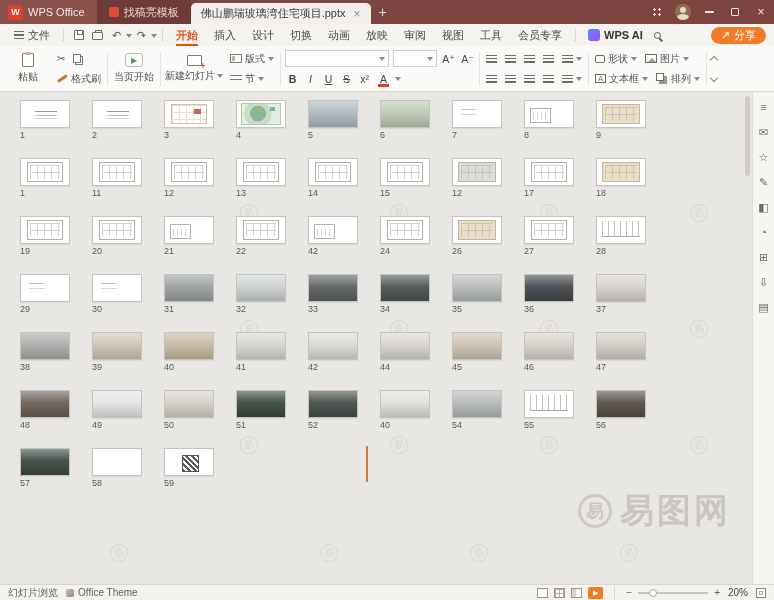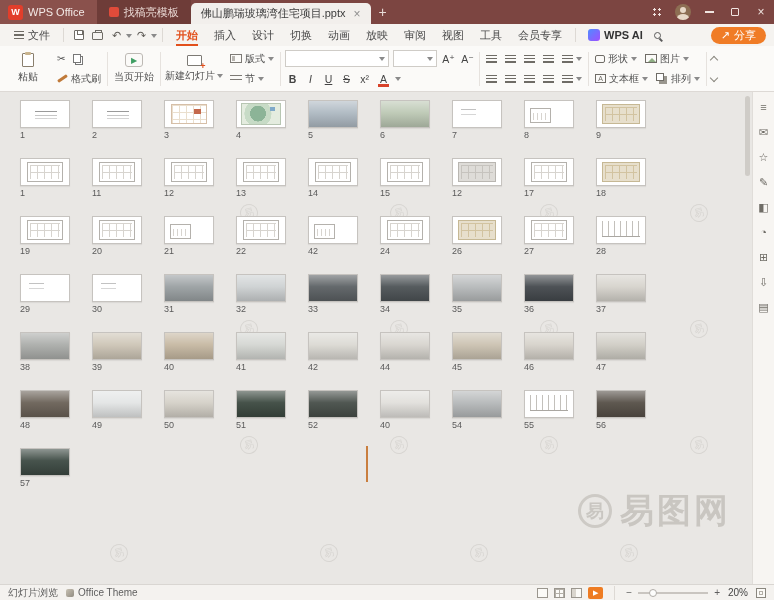--- a/index.html
+++ b/index.html
@@ -594,20 +594,28 @@
         <div class="num">55</div>
       </div>
       <div class="cell">
         <div class="thumb k-photo" style="background: rgb(86, 79, 71);"></div>
         <div class="num">56</div>
       </div>
       <div class="cell">
         <div class="thumb k-photo" style="background: rgb(61, 74, 67);"></div>
         <div class="num">57</div>
       </div>
+      <div class="cell">
+        <div class="thumb k-blank"></div>
+        <div class="num">58</div>
+      </div>
+      <div class="cell">
+        <div class="thumb k-qr"></div>
+        <div class="num">59</div>
+      </div>
     </div>
   <div class="caret"></div>
   <div class="bigwm">
     <span class="circ">易</span>
     <span class="txt">易图网</span>
   </div>
 </div>
 
 <div class="vscroll"></div>
 <div class="sidebar">

